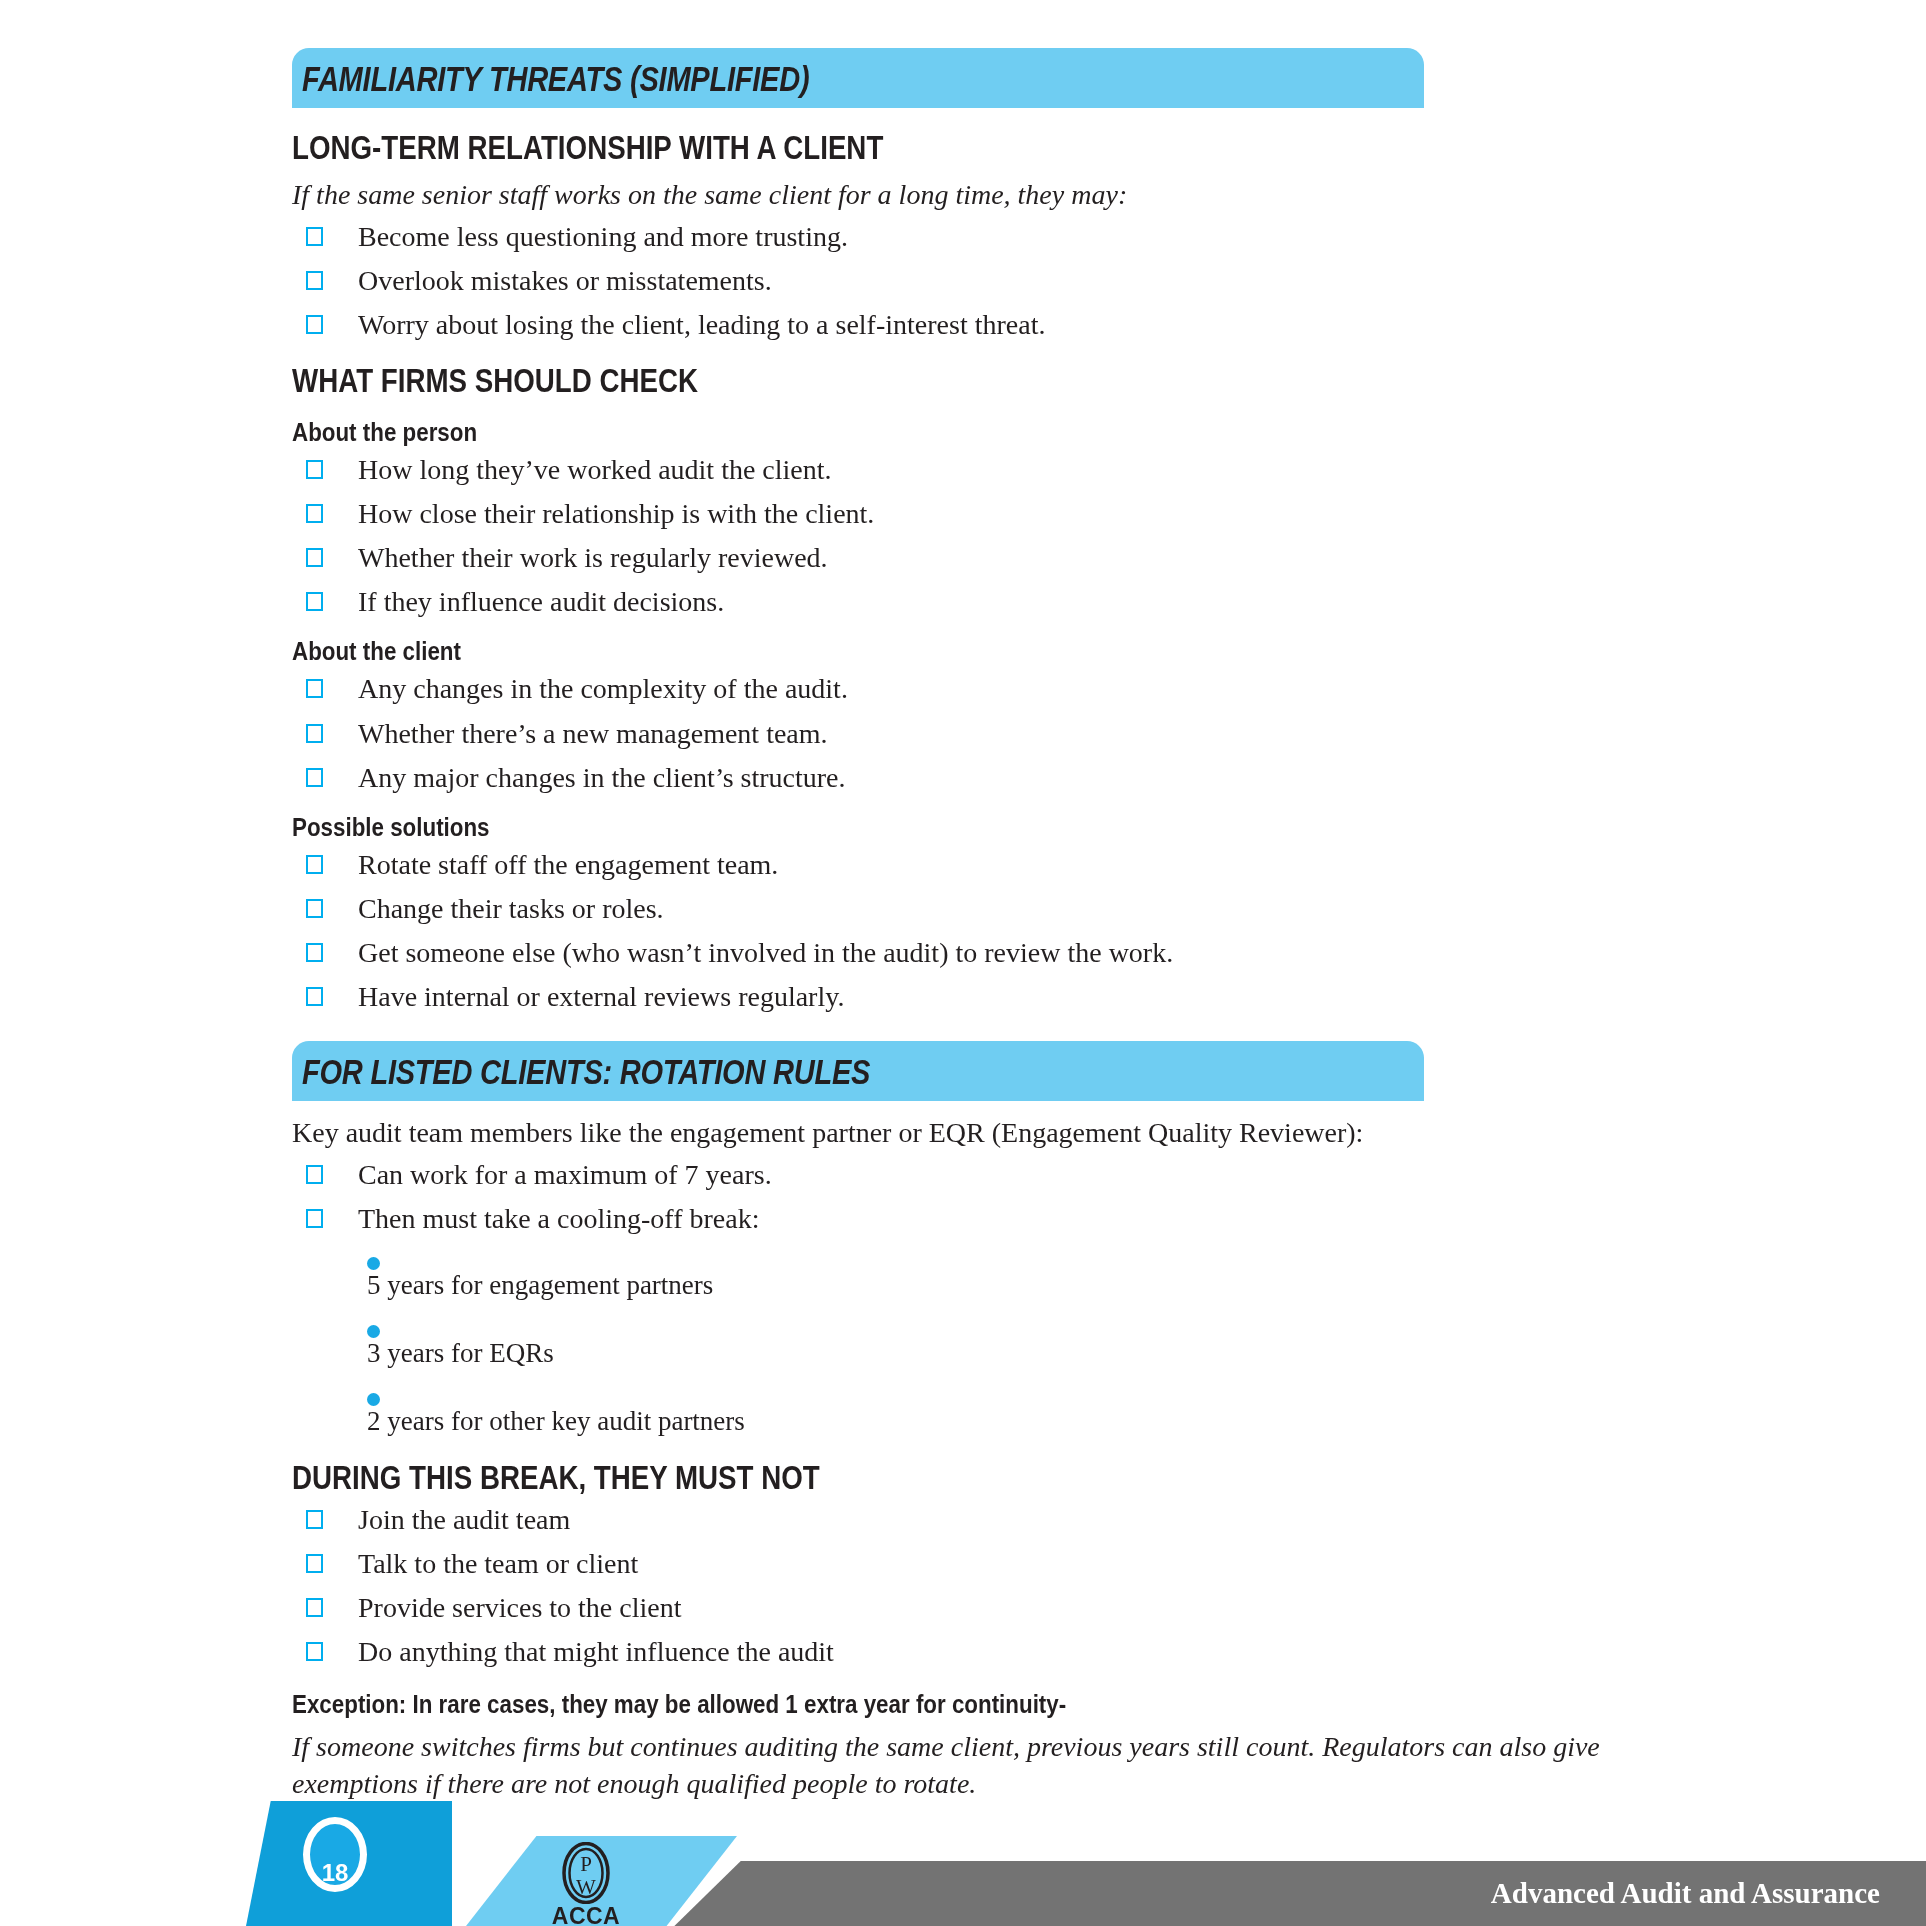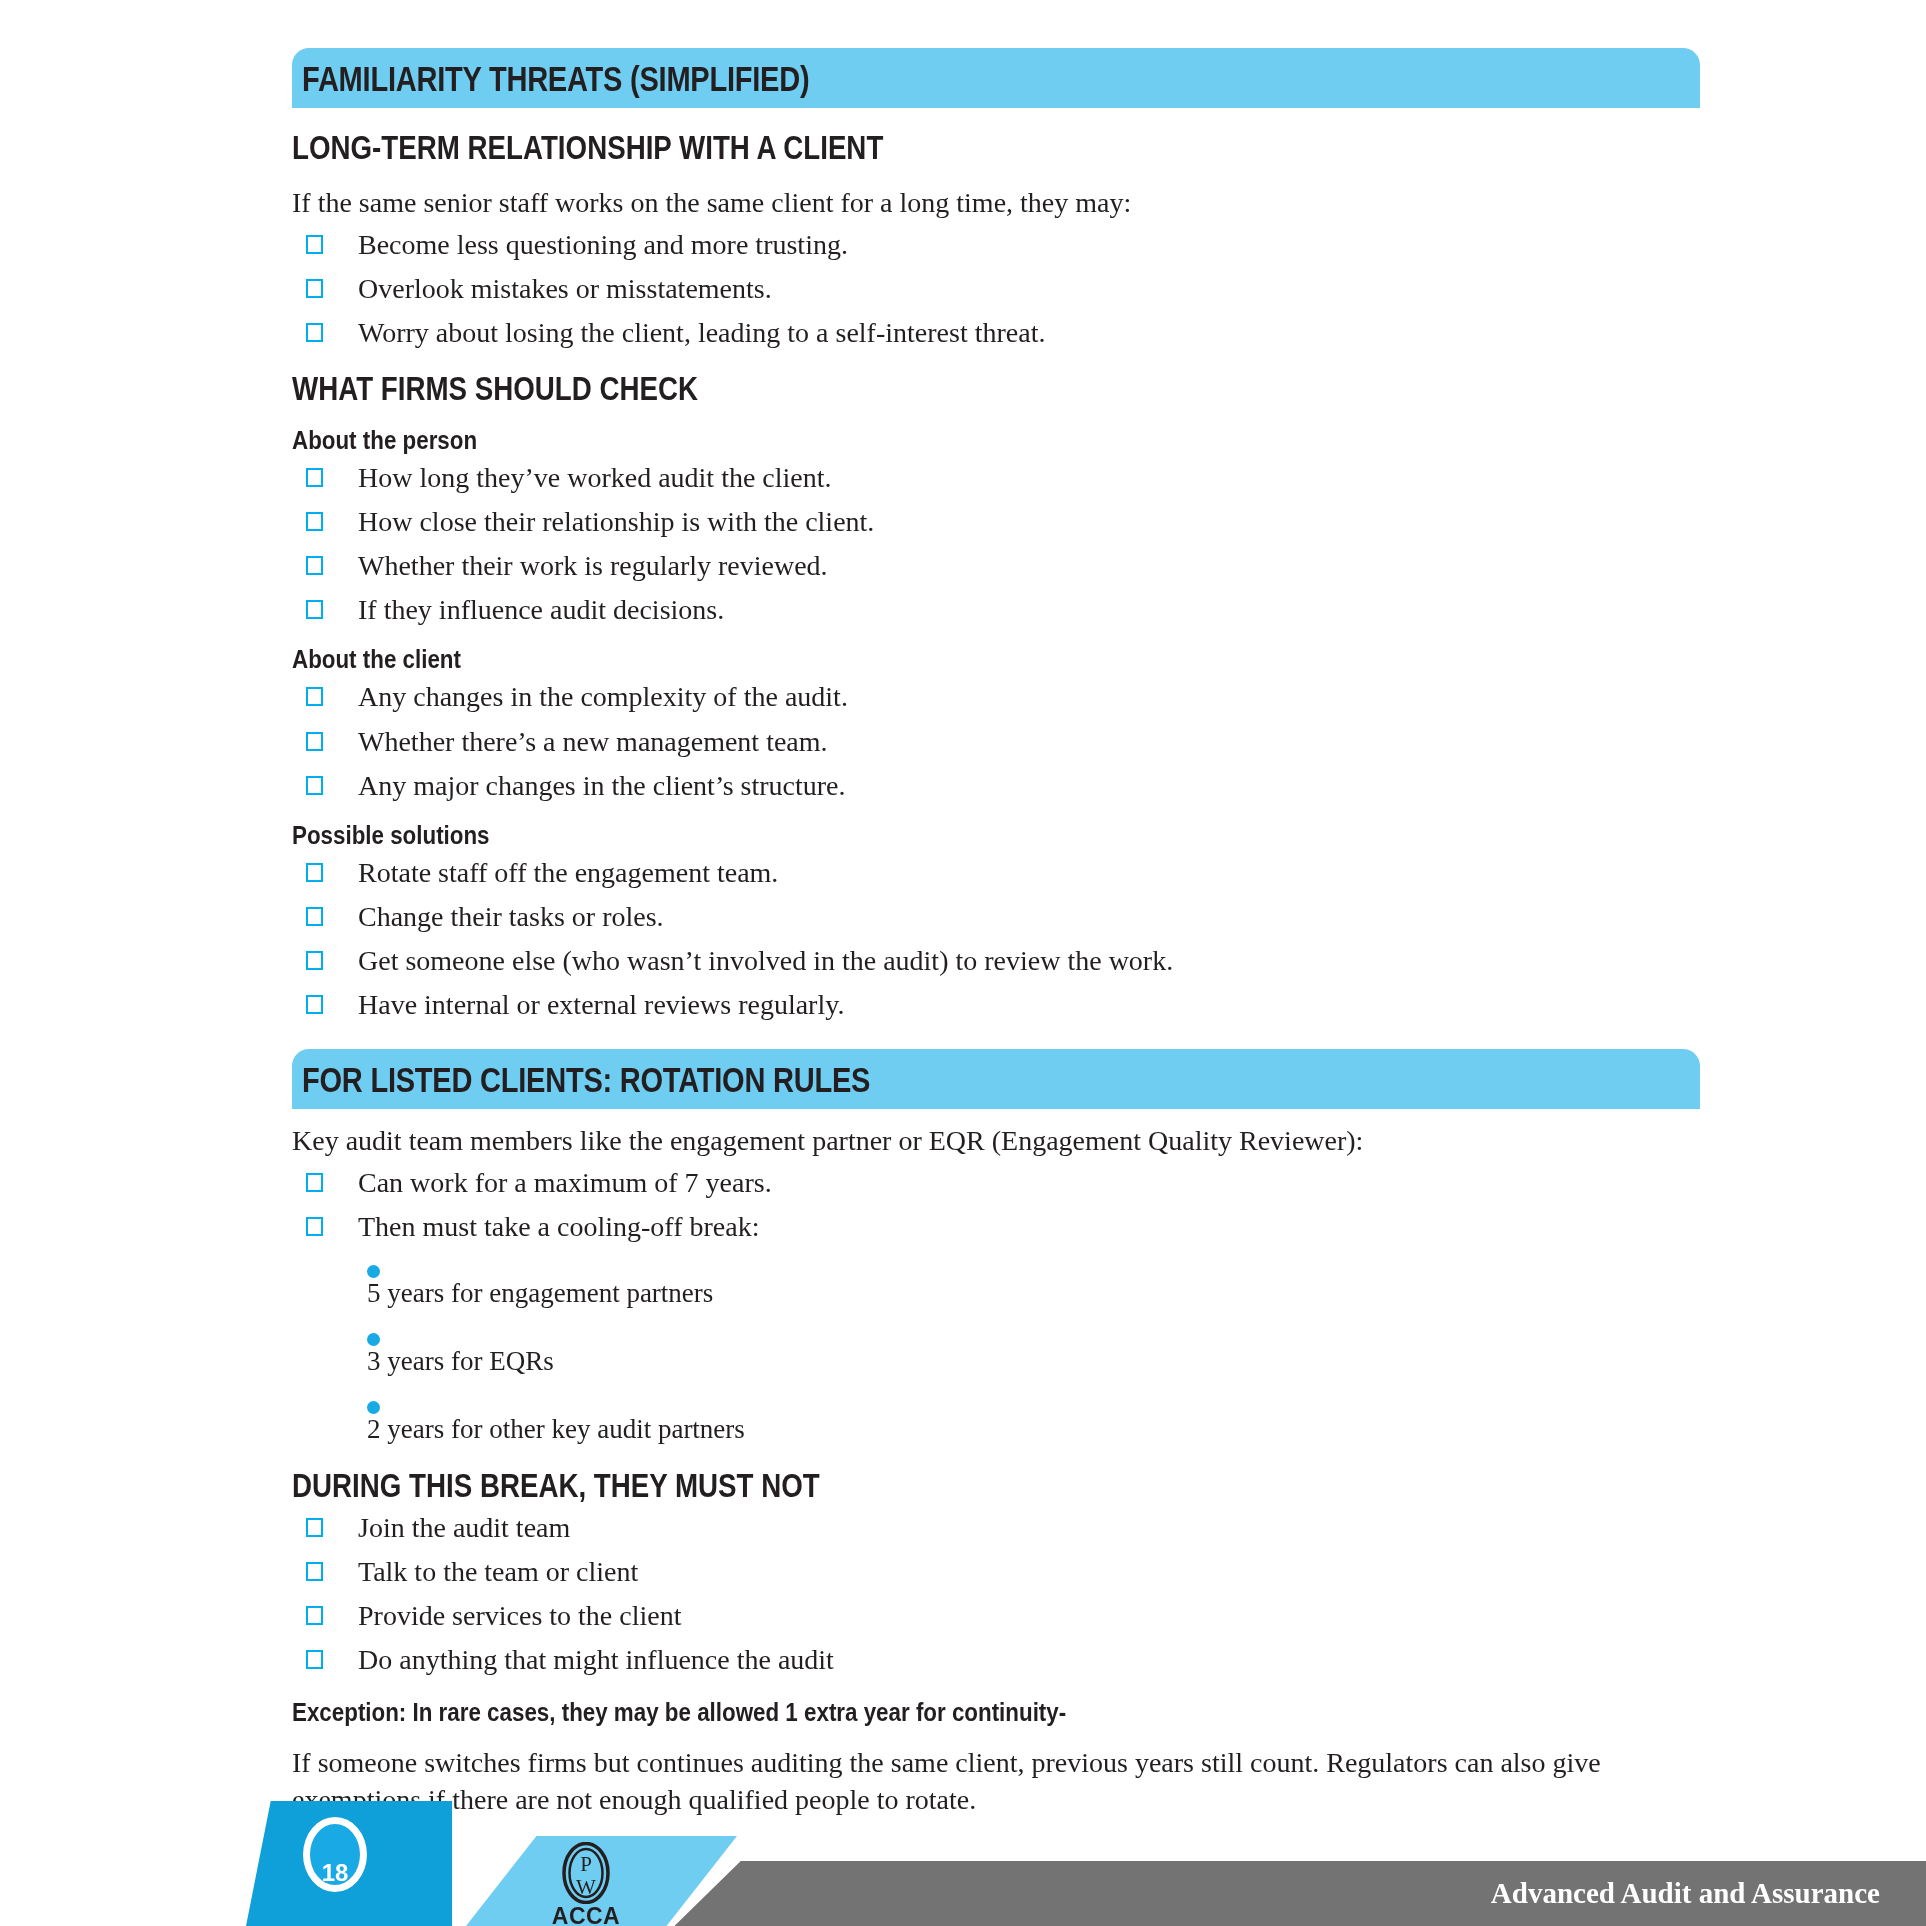--- a/index.html
+++ b/index.html
@@ -29,25 +29,26 @@
     left: 292px;
     top: 48px;
     width: 1334px;
   }
 
   
   .banner {
     background: #6fcdf2;
     border-radius: 17px 17px 0 0;
     height: 60px;
-    width: 1408px;
+    width: 1132px;
     display: flex;
     align-items: center;
     box-sizing: border-box;
     padding-left: 10px;
+    font-style: italic;
   }
   .banner-text {
     font-family: "Liberation Sans", sans-serif;
     font-weight: bold;
     font-size: 35px;
     letter-spacing: -0.3px;
     color: #231f20;
     transform: scaleX(0.83);
     transform-origin: left center;
     white-space: nowrap;
@@ -55,21 +56,21 @@
   }
 
   
   p.body-text {
     font-size: 28px;
     line-height: 1.30;
     margin: 14px 0 0 0;
     color: #231f20;
     text-align: left;
   }
-  p.body-text.tight { margin-top: 19px; }
+  p.body-text.tight { margin-top: 11px; font-style: italic; }
 
   
   h2.major {
     font-family: "Liberation Sans", sans-serif;
     font-weight: bold;
     font-size: 33px;
     color: #231f20;
     margin: 23px 0 0 0;
     line-height: 1.05;
     transform: scaleX(0.84);

